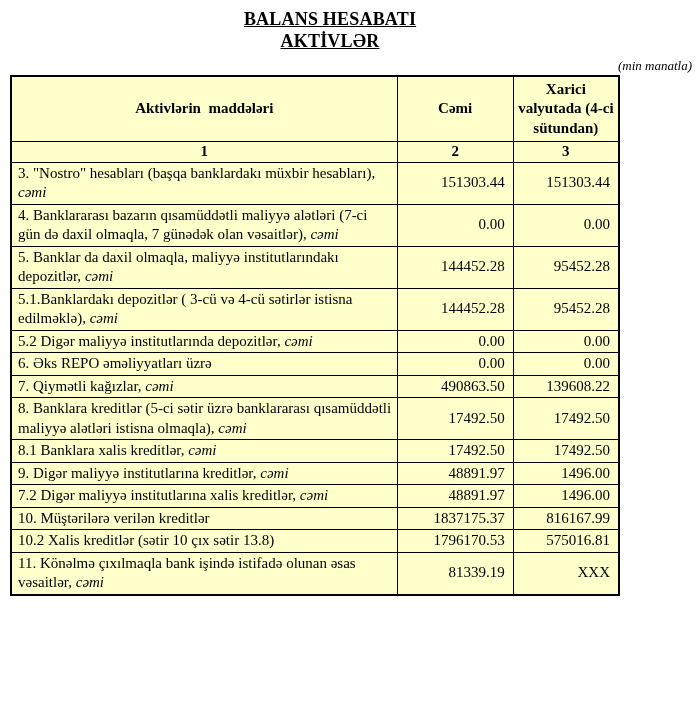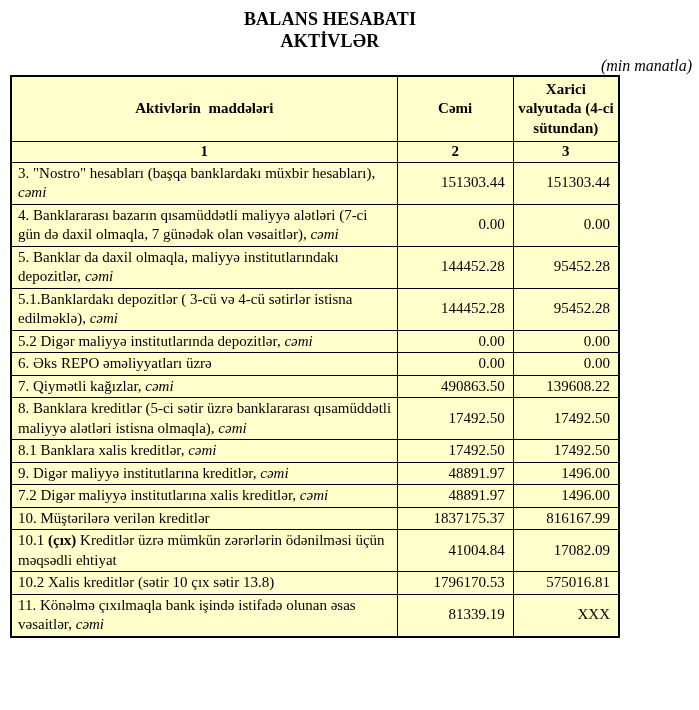--- a/index.html
+++ b/index.html
@@ -15,28 +15,29 @@
   .page { width: 699px; }
 
   .title-block {
     width: 660px;
     padding-top: 8px;
     text-align: center;
     font-weight: bold;
     font-size: 18px;
     line-height: 22px;
     letter-spacing: 0.2px;
+    text-decoration: underline;
   }
 
   .unit-note {
     width: 682px;
     margin: 7px 0 2px 10px;
     text-align: right;
     font-style: italic;
-    font-size: 16px;
+    font-size: 13px;
     line-height: 14px;
   }
 
   table.assets-table {
     border-collapse: collapse;
     table-layout: fixed;
     margin-left: 10px;
     width: 610px;
     background: var(--cell-bg, #FFFFCC);
     font-size: 15px;
@@ -166,25 +167,20 @@
           <td class="label-cell"><span>7.2 Digər maliyyə institutlarına xalis kreditlər, </span><i>cəmi</i></td>
           <td class="value-cell">48891.97</td>
           <td class="value-cell">1496.00</td>
         </tr>
         <tr>
           <td class="label-cell"><span>10. Müştərilərə verilən kreditlər</span></td>
           <td class="value-cell">1837175.37</td>
           <td class="value-cell">816167.99</td>
         </tr>
         <tr>
-          <td class="label-cell"><span>10.1 </span><b>(çıx)</b><span> Kreditlər üzrə mümkün zərərlərin ödənilməsi üçün məqsədli ehtiyat</span></td>
-          <td class="value-cell">41004.84</td>
-          <td class="value-cell">17082.09</td>
-        </tr>
-        <tr>
           <td class="label-cell"><span>10.2 Xalis kreditlər (sətir 10 çıx sətir 13.8)</span></td>
           <td class="value-cell">1796170.53</td>
           <td class="value-cell">575016.81</td>
         </tr>
         <tr>
           <td class="label-cell"><span>11. Könəlmə çıxılmaqla bank işində istifadə olunan əsas vəsaitlər, </span><i>cəmi</i></td>
           <td class="value-cell">81339.19</td>
           <td class="value-cell">XXX</td>
         </tr>
       </tbody>

